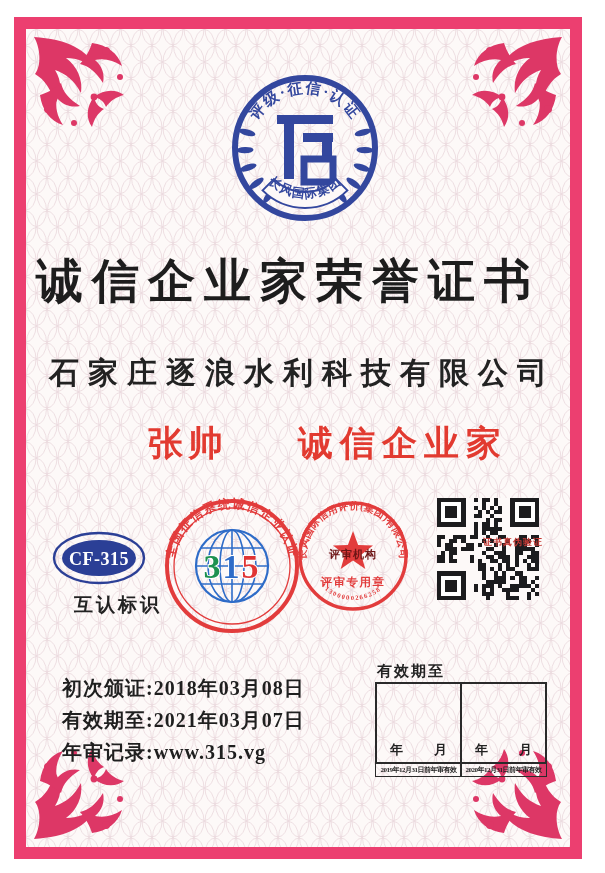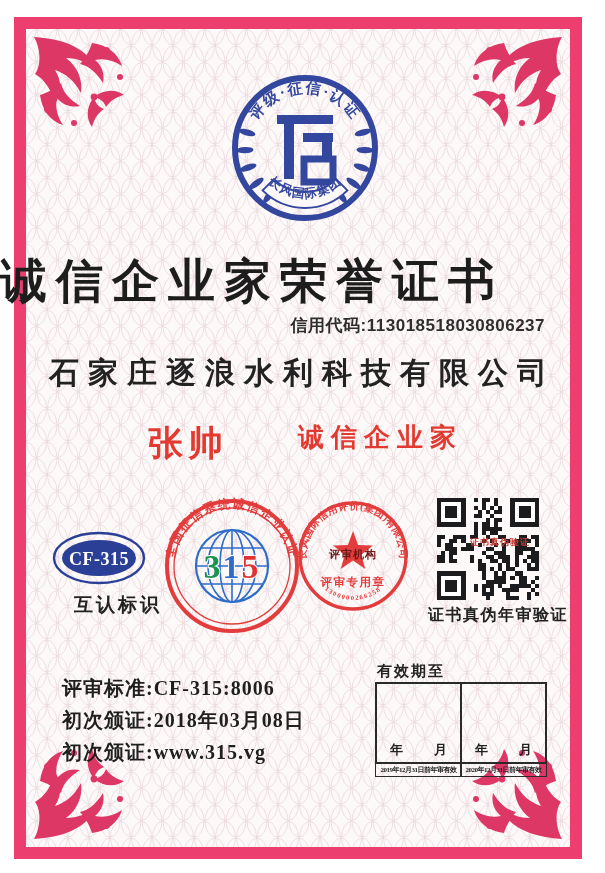--- a/index.html
+++ b/index.html
@@ -3,33 +3,33 @@
 <meta charset="utf-8">
 <style>
   html,body{margin:0;padding:0;background:#fff;}
   .page{position:relative;width:605px;height:873px;background:#ffffff;overflow:hidden;
         font-family:"Liberation Sans",sans-serif;}
   .frame{position:absolute;left:14px;top:17px;width:568px;height:842px;
          border:12px solid #ec3f70;box-sizing:border-box;}
   .inner{position:absolute;left:26px;top:29px;width:544px;height:818px;background:#fdf9f8;}
   .inner svg.bg{position:absolute;left:0;top:0;}
   .abs{position:absolute;}
-  .title{left:0;top:250px;width:540px;text-align:left;font-size:47px;font-weight:bold;
+  .title{left:0;top:250px;width:540px;text-align:right;font-size:47px;font-weight:bold;
          letter-spacing:9px;color:#1d1d1d;}
   .code{right:60px;top:314px;font-size:17px;font-weight:bold;color:#2e2e2e;letter-spacing:0.5px;}
   .company{left:0;top:353px;width:605px;text-align:center;font-size:30px;font-weight:bold;
            letter-spacing:9px;color:#222;}
   .red-name{left:148px;top:420px;font-size:35px;font-weight:bold;color:#e23a30;letter-spacing:5px;}
-  .red-honor{left:298px;top:420px;font-size:26px;font-weight:bold;color:#e23a30;letter-spacing:7px;text-align:center;}
+  .red-honor{left:298px;top:420px;font-size:35px;font-weight:bold;color:#e23a30;letter-spacing:7px;text-align:center;}
   .caption{font-family:"Liberation Serif",serif;font-weight:bold;color:#222;}
   .mutual{left:74px;top:592px;font-size:19px;letter-spacing:3px;}
   .qr-caption{left:428px;top:605px;font-size:16px;letter-spacing:1.5px;}
   .qr-wrap{left:437px;top:498px;width:102px;height:102px;}
   .qr-wrap svg{width:102px;height:102px;display:block;}
-  .qr-overlay{position:absolute;left:0;top:38px;width:126px;text-align:center;
+  .qr-overlay{position:absolute;left:13px;top:38px;width:126px;text-align:center;
               font-size:9px;font-weight:bold;color:#c43a35;letter-spacing:1px;
               font-family:"Liberation Serif",serif;}
   .details{left:62px;top:672px;font-family:"Liberation Serif",serif;font-weight:bold;
            font-size:20px;color:#1f1f1f;}
   .details div{height:32px;line-height:32px;letter-spacing:1px;}
   .review-title{left:377px;top:662px;font-size:15px;letter-spacing:2px;}
   .review{left:375px;top:682px;display:flex;}
   .review .col{width:87px;}
   .review .col + .col{margin-left:-2px;}
   .rcell{height:82px;border:2px solid #2a2a2a;box-sizing:border-box;
@@ -116,21 +116,20 @@
     </g>
 
     <path d="M35.6,117.4 A60,60 0 0 0 120.4,117.4 L109.1,106.1 A44,44 0 0 1 46.9,106.1 Z" fill="#fdf9f8" stroke="#33479e" stroke-width="2"></path>
     <path id="emBan" d="M44.2,112.1 A52,52 0 0 0 111.8,112.1" fill="none"></path>
     <text font-size="12.5" font-weight="bold" fill="#33479e" letter-spacing="1">
       <textPath href="#emBan" startOffset="50%" text-anchor="middle">长风国际集团</textPath>
     </text>
   </svg>
 
   <div class="abs title">诚信企业家荣誉证书</div>
-  <div class="abs code">信用代码:113018518030806237</div>
   <div class="abs company">石家庄逐浪水利科技有限公司</div>
   <div class="abs red-name">张帅</div>
   <div class="abs red-honor">诚信企业家</div>
 
   <svg class="abs cfbadge" width="94" height="54" viewBox="0 0 94 54">
     <ellipse cx="47" cy="27" rx="45" ry="25" fill="none" stroke="#2b3f96" stroke-width="2.4"></ellipse>
     <ellipse cx="47" cy="27" rx="37" ry="18" fill="#2b3f96"></ellipse>
     <text x="47" y="34" text-anchor="middle" font-size="18" font-weight="bold" fill="#ffffff" font-family="Liberation Serif,serif" letter-spacing="0.5">CF-315</text>
   </svg>
   <div class="abs caption mutual">互认标识</div>
@@ -370,26 +369,25 @@
           <rect x="18" y="0" width="7" height="7"></rect>
           <rect x="19" y="1" width="5" height="5" fill="#fff"></rect>
           <rect x="20" y="2" width="3" height="3"></rect>
           <rect x="0" y="18" width="7" height="7"></rect>
           <rect x="1" y="19" width="5" height="5" fill="#fff"></rect>
           <rect x="2" y="20" width="3" height="3"></rect>
         </g>
       </svg>
     <div class="qr-overlay">证书真伪验证</div>
   </div>
-  <div class="abs caption qr-caption">证书真伪年审验证</div>
 
   <div class="abs details">
-    <div>评审标准:CF-315:8006</div>
     <div>初次颁证:2018年03月08日</div>
-    <div>初次颁证:www.315.vg</div>
+    <div>有效期至:2021年03月07日</div>
+    <div>年审记录:www.315.vg</div>
   </div>
 
   <div class="abs caption review-title">有效期至</div>
   <div class="abs review">
     <div class="col">
       <div class="rcell">
         <div class="rym">
           <span>年</span>
           <span>月</span>
         </div>

